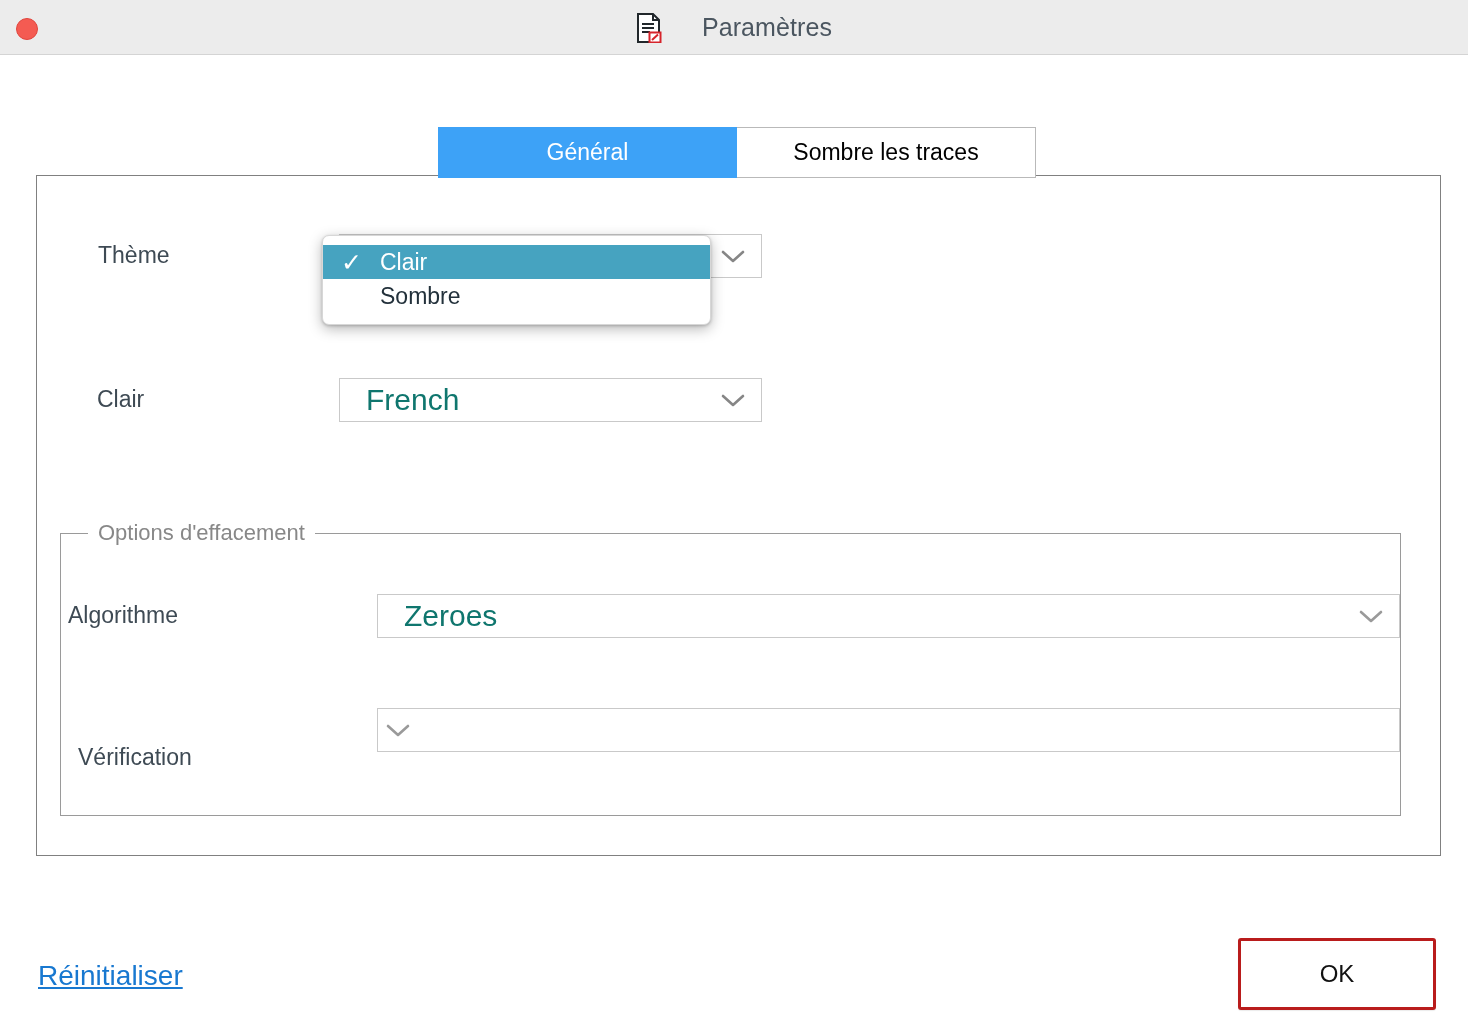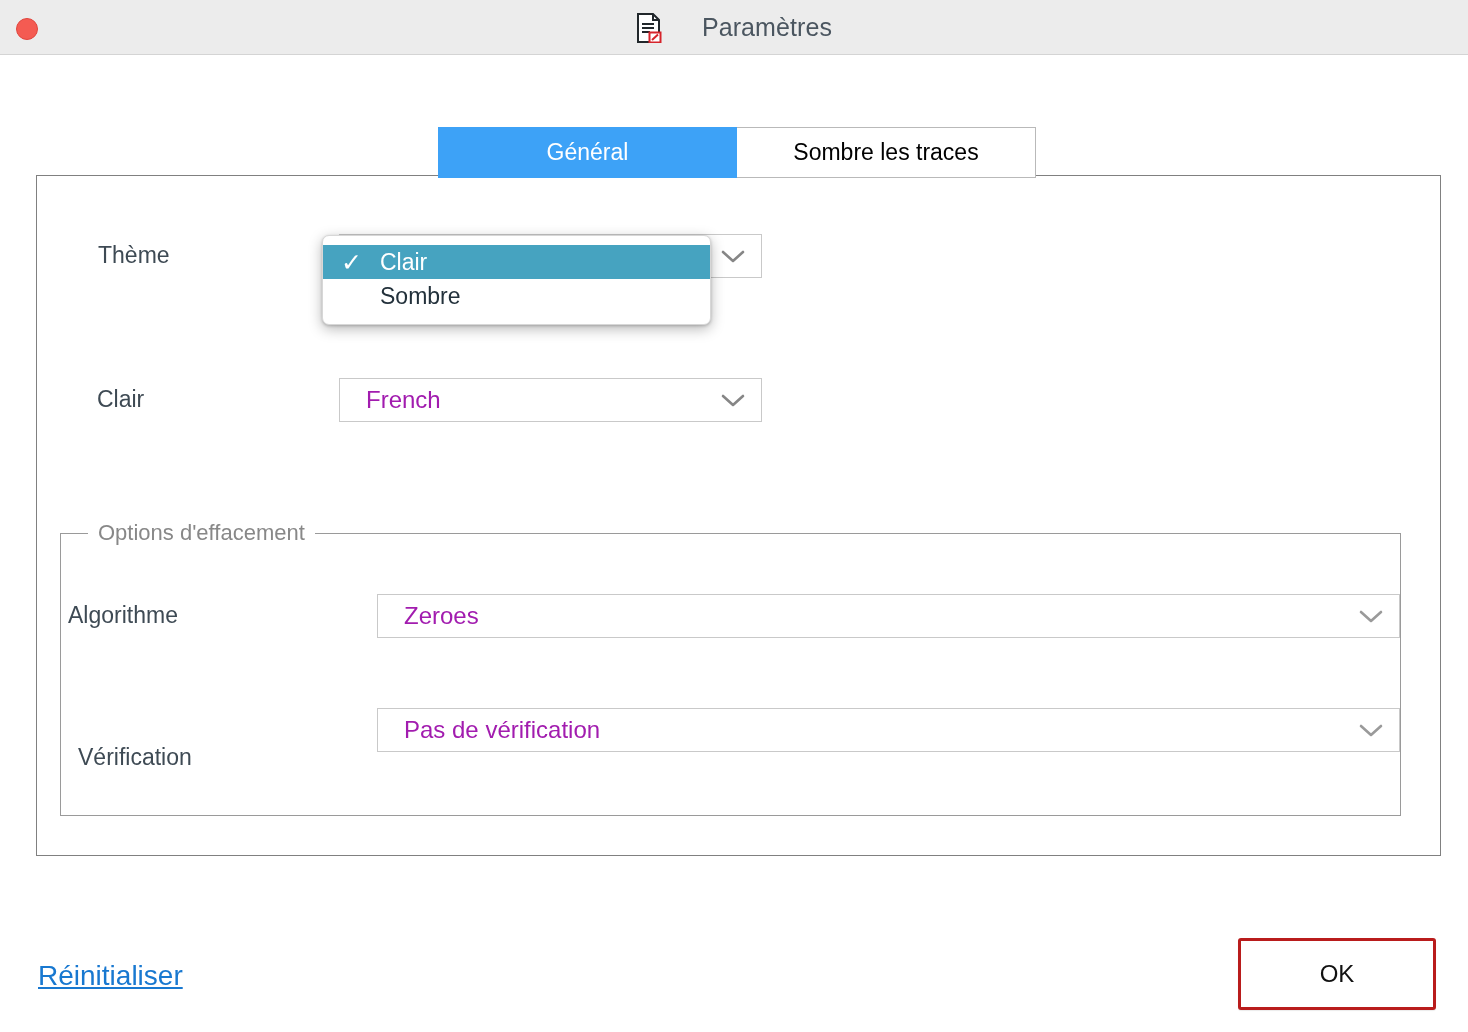--- a/index.html
+++ b/index.html
@@ -103,22 +103,22 @@
   .combo {
     position: absolute;
     box-sizing: border-box;
     border: 1px solid #c9c9c9;
     background: #ffffff;
     display: flex;
     align-items: center;
     height: 44px;
   }
   .combo-value {
-    font-size: 24px;
-    color: #a21caf;
+    font-size: 30px;
+    color: #0f766e;
     padding-left: 26px;
     flex: 1 1 auto;
     white-space: nowrap;
     overflow: hidden;
   }
   .chev {
     width: 40px;
     flex: 0 0 auto;
     display: flex;
     align-items: center;
@@ -288,21 +288,20 @@
   <span class="combo-value">Zeroes</span>
   <span class="chev">
     <svg width="26" height="16" viewBox="0 0 26 16">
         <polyline points="3,4 13,13 23,4" fill="none" stroke="#9a9a9a" stroke-width="2.6" stroke-linecap="round" stroke-linejoin="round"></polyline>
       </svg>
   </span>
 </div>
 
 <div class="row-label lbl-verif">Vérification</div>
 <div class="combo combo-verif">
-  <span class="combo-value">Pas de vérification</span>
   <span class="chev">
     <svg width="26" height="16" viewBox="0 0 26 16">
         <polyline points="3,4 13,13 23,4" fill="none" stroke="#9a9a9a" stroke-width="2.6" stroke-linecap="round" stroke-linejoin="round"></polyline>
       </svg>
   </span>
 </div>
 
 <div class="popup-shadow">
   <div class="popup-inner">
     <div class="popup-item selected">

